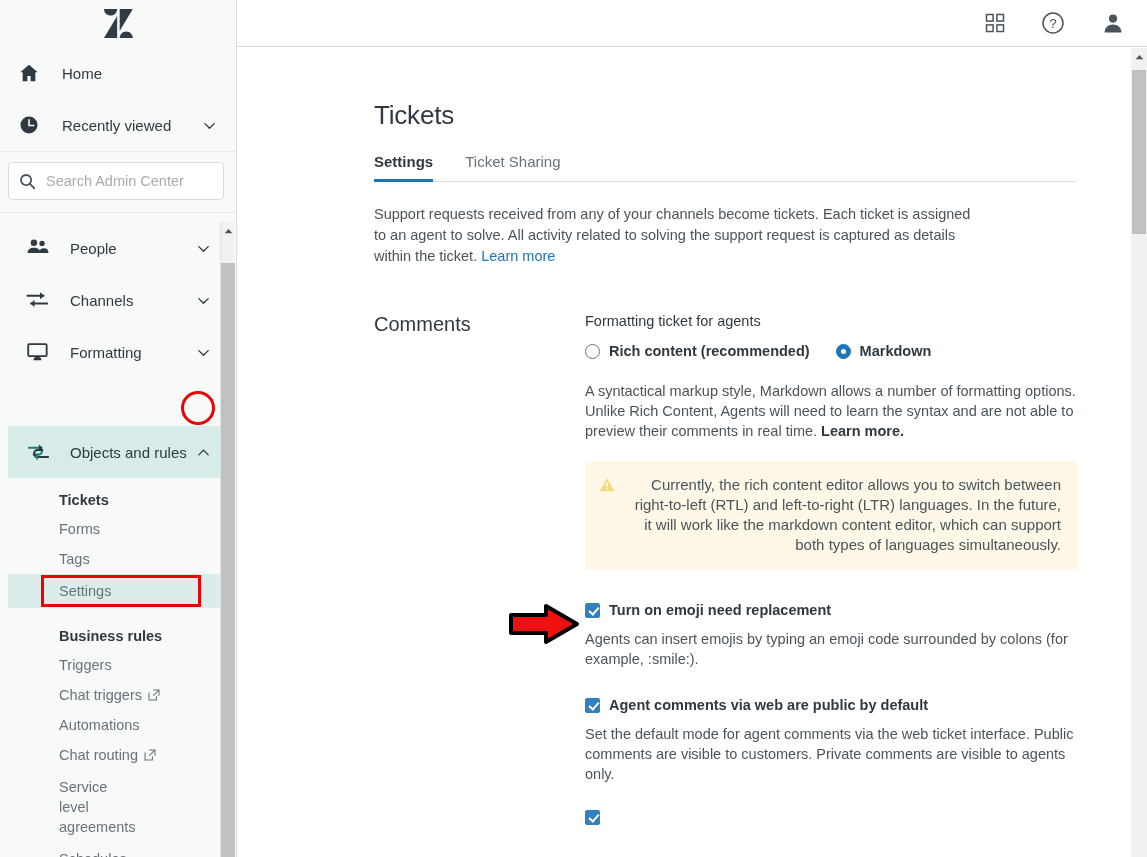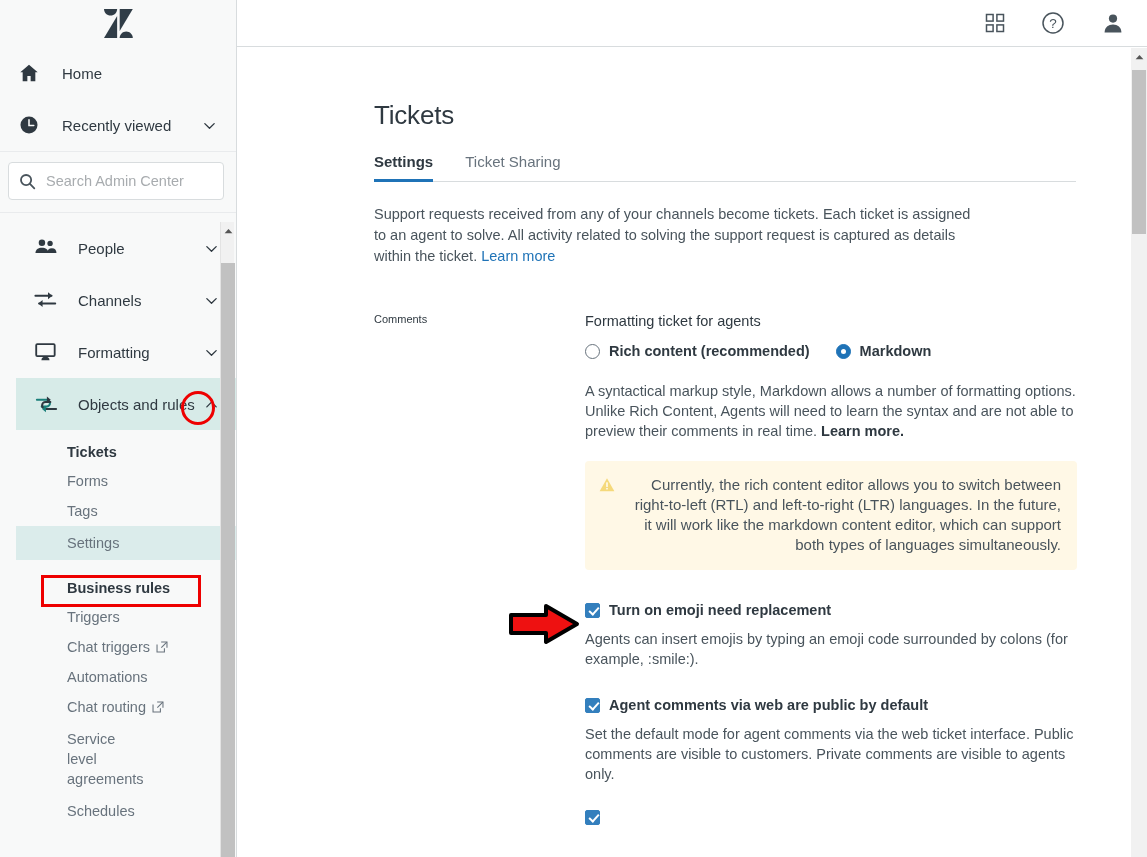--- a/index.html
+++ b/index.html
@@ -59,29 +59,29 @@
   .search-box input {
     flex: 1 1 auto; border: none; outline: none;
     font-size: 14.5px; font-family: "Liberation Sans", sans-serif;
     color: #2f3941; padding-left: 10px; background: transparent;
   }
   .search-box input::placeholder { color: #a8acaf; }
 
   
   #nav-scroll {
     position: absolute;
-    top: 222px; left: 16px;
+    top: 222px; left: 8px;
     width: 237px;
     height: 635px;
     overflow: hidden;
     background: #f8f9f9;
   }
   #nav-scroll-inner { width: 222px; }
 
-  .nav-row.active { background: #d7ebe8; }
+  .nav-row.active { background: #d7ebe8; margin-top: 48px; }
   .nav-row.active .lbl { color: #2f3941; }
 
   
   .subnav { padding: 8px 0 0 0; }
   .sub-head {
     font-size: 14.5px; font-weight: bold; color: #2f3941;
     padding: 6px 0 6px 51px;
   }
   .sub-item {
     font-size: 14.5px; color: #68737d;
@@ -163,21 +163,21 @@
   .intro {
     margin-top: 22px;
     font-size: 14.5px; line-height: 21px; color: #49545c;
     width: 610px;
   }
   a.link { color: #1f73b7; text-decoration: none; cursor: pointer; }
 
   .section { display: flex; margin-top: 46px; }
   .section-label {
     flex: 0 0 211px;
-    font-size: 11px; color: #2f3941;
+    font-size: 20px; color: #2f3941;
   }
   .section-body { flex: 1 1 auto; width: 492px; }
 
   .field-label { font-size: 14.5px; color: #2f3941; margin-bottom: 14px; }
 
   .radio-row { display: flex; align-items: center; gap: 26px; margin-bottom: 22px; }
   .radio-item { display: flex; align-items: flex-end; cursor: pointer; gap: 9px; }
   .radio {
     width: 15px; height: 15px; border-radius: 50%;
     border: 1px solid #68737d; background: #fff;

